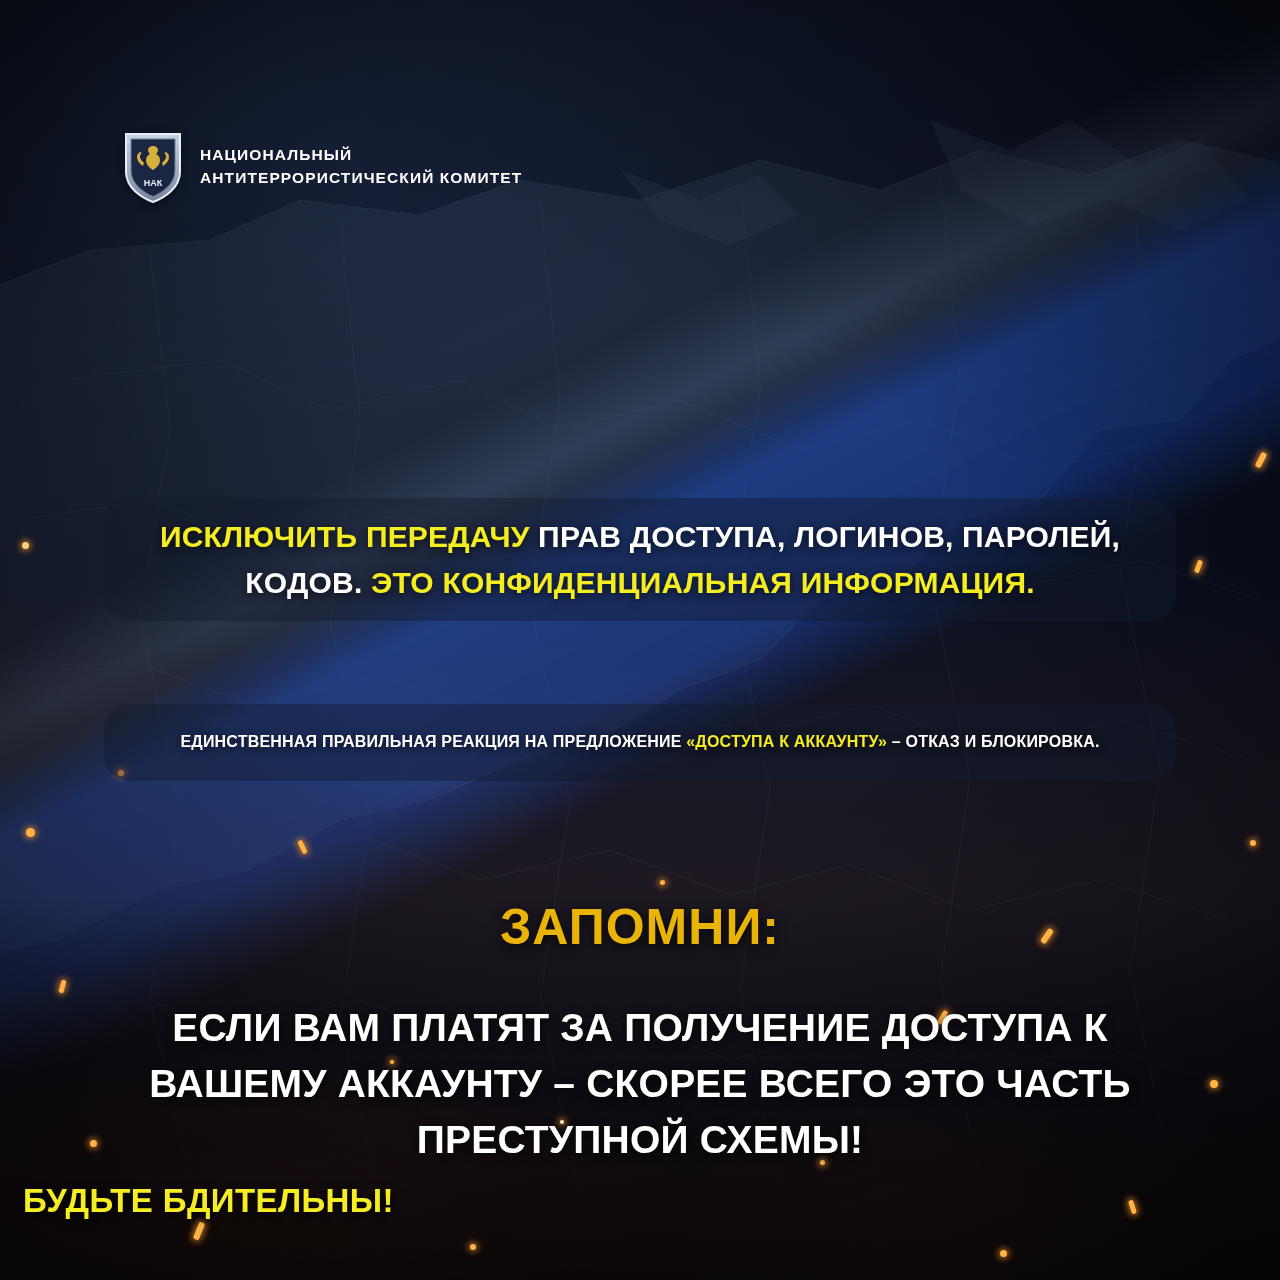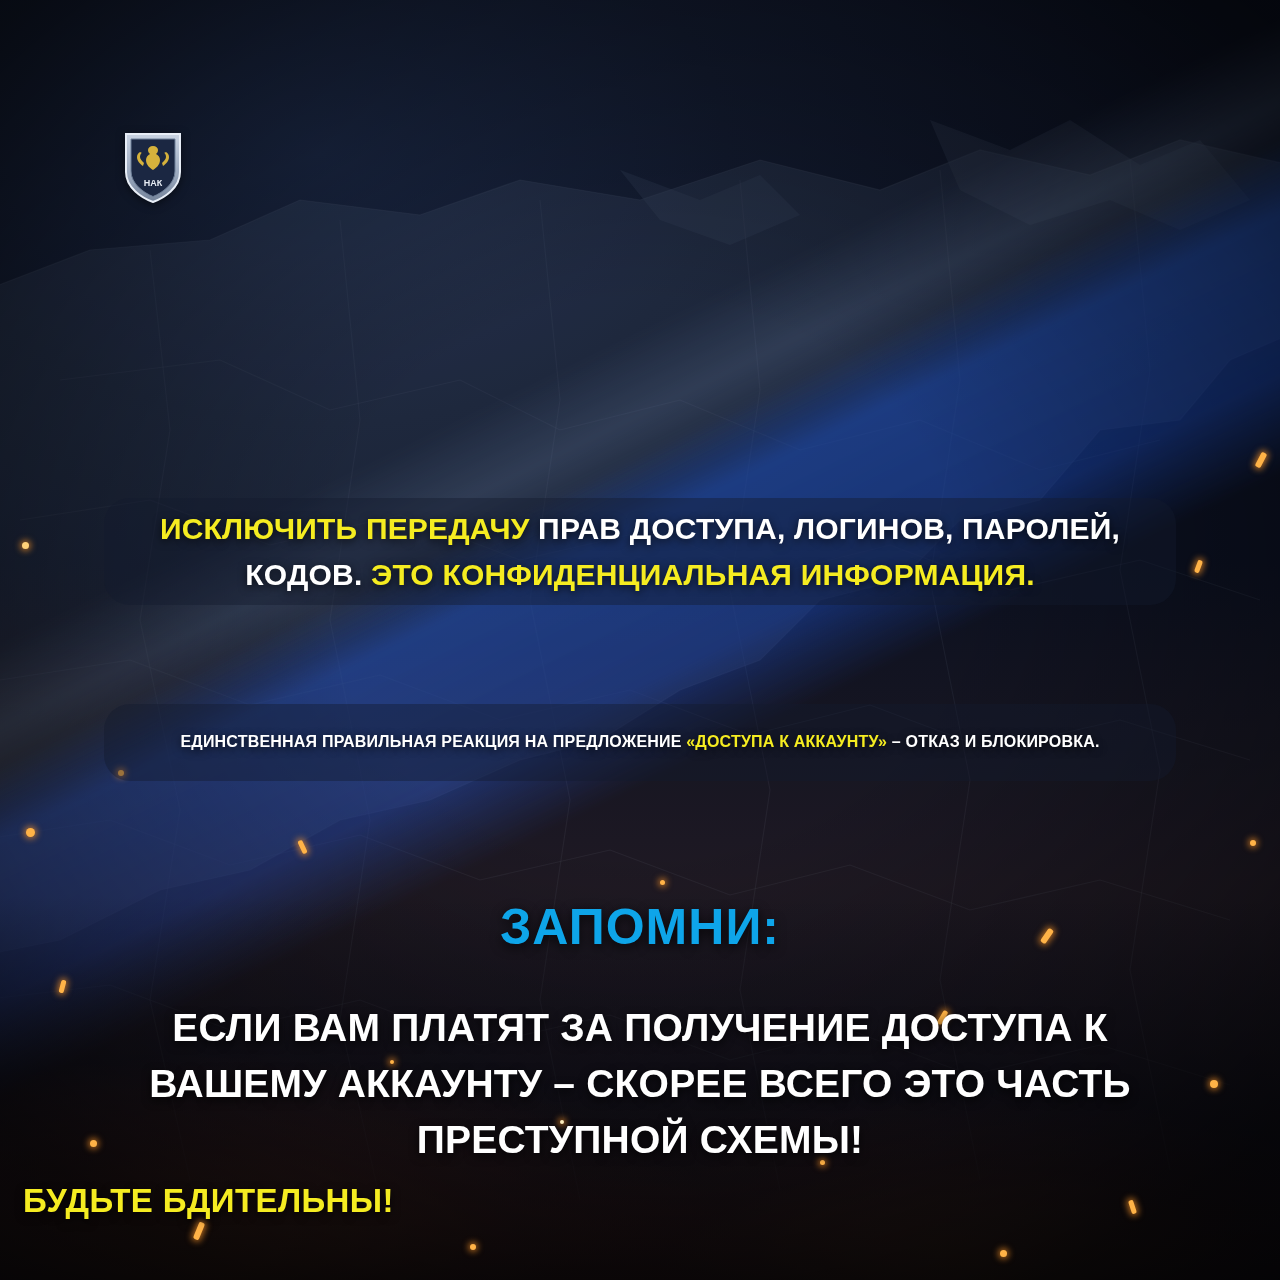--- a/index.html
+++ b/index.html
@@ -141,21 +141,21 @@
   .hl { color: #f5ec21; }
 
   .panel {
     position: absolute;
     left: 50%;
     transform: translateX(-50%);
     width: 1072px;
     box-sizing: border-box;
     border-radius: 26px;
     background: rgba(18,26,46,0.42);
-    padding: 8px 40px;
+    padding: 16px 40px;
     text-align: center;
     color: #ffffff;
     font-weight: bold;
     text-transform: uppercase;
     text-shadow: 0 2px 8px rgba(0,0,0,0.7);
   }
   .panel-1 {
     top: 498px;
     font-size: 30px;
     line-height: 1.52;
@@ -167,21 +167,21 @@
     line-height: 1.55;
     letter-spacing: 0.2px;
     padding: 26px 40px;
   }
 
   .remember {
     position: absolute;
     top: 898px;
     width: 100%;
     text-align: center;
-    color: #0ea5e9;
+    color: #eab308;
     font-size: 50px;
     font-weight: bold;
     letter-spacing: 1px;
     text-transform: uppercase;
     text-shadow: 0 3px 12px rgba(0,0,0,0.8);
   }
   .warning {
     position: absolute;
     top: 1000px;
     width: 100%;
@@ -284,20 +284,24 @@
         <path d="M4,6 L58,6 L58,44 C58,60 42,70 31,74 C20,70 4,60 4,44 Z" fill="url(#shieldg)" stroke="#e8eef7" stroke-width="2"></path>
         <path d="M9,11 L53,11 L53,43 C53,56 40,65 31,68.5 C22,65 9,56 9,43 Z" fill="#1b2742" stroke="#6f8099" stroke-width="1"></path>
         <g fill="#d6b23c">
           <path d="M31,18 c-3,0 -5,2 -5,4 c0,2 1,3 2,4 c-2,1 -4,3 -4,6 c0,5 4,8 7,10 c3,-2 7,-5 7,-10 c0,-3 -2,-5 -4,-6 c1,-1 2,-2 2,-4 c0,-2 -2,-4 -5,-4 z"></path>
           <path d="M18,24 c-2,1 -3,3 -3,5 c0,4 3,7 6,9 l1,-3 c-2,-2 -4,-4 -4,-6 c0,-2 1,-4 2,-4 z"></path>
           <path d="M44,24 c2,1 3,3 3,5 c0,4 -3,7 -6,9 l-1,-3 c2,-2 4,-4 4,-6 c0,-2 -1,-4 -2,-4 z"></path>
         </g>
         <text x="31" y="58" text-anchor="middle" font-family="Liberation Sans, sans-serif" font-size="9" font-weight="bold" fill="#e9eef6">НАК</text>
       </svg>
     </div>
+    <div>
+      <div class="org-name">НАЦИОНАЛЬНЫЙ</div>
+      <div class="org-name">АНТИТЕРРОРИСТИЧЕСКИЙ КОМИТЕТ</div>
+    </div>
   </div>
 
   <div class="content">
 
 
     <div class="panel panel-1">
       <span class="hl">ИСКЛЮЧИТЬ ПЕРЕДАЧУ</span><span> ПРАВ ДОСТУПА, ЛОГИНОВ, ПАРОЛЕЙ, КОДОВ</span><span>. </span><span class="hl">ЭТО КОНФИДЕНЦИАЛЬНАЯ ИНФОРМАЦИЯ.</span>
     </div>
 
     <div class="panel panel-2">

